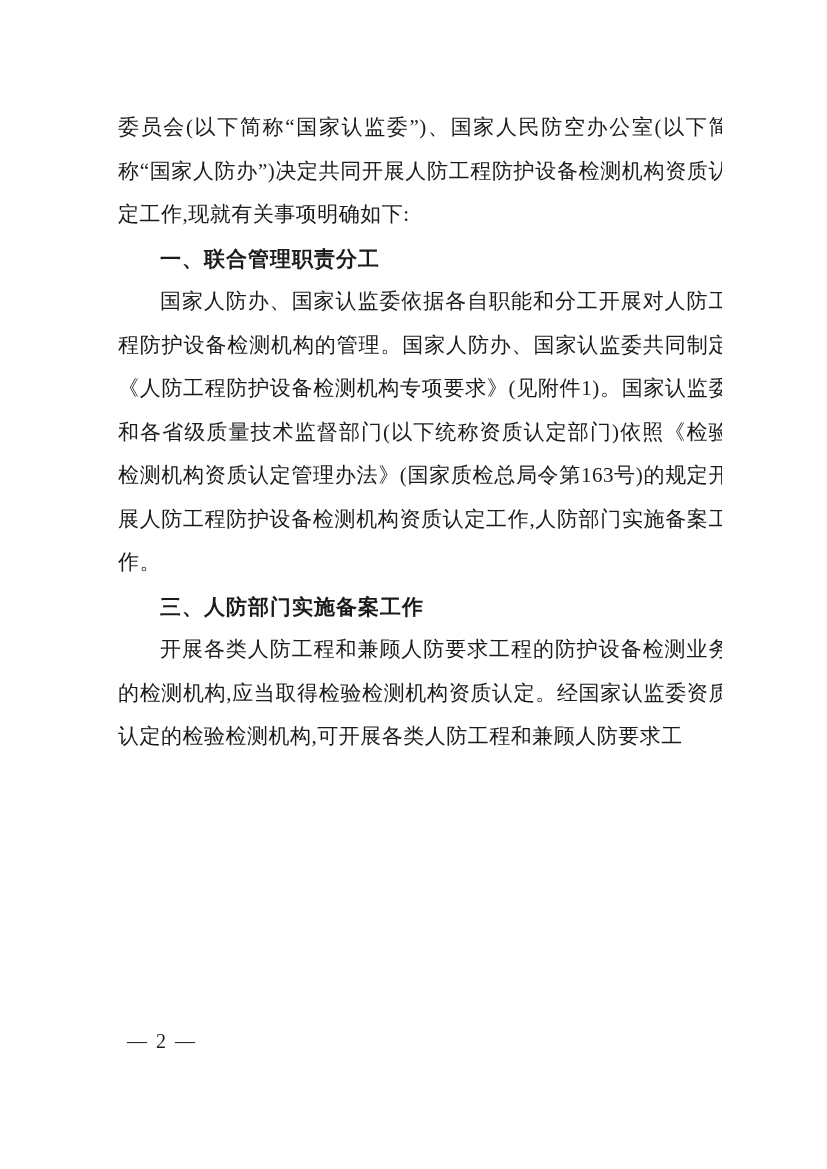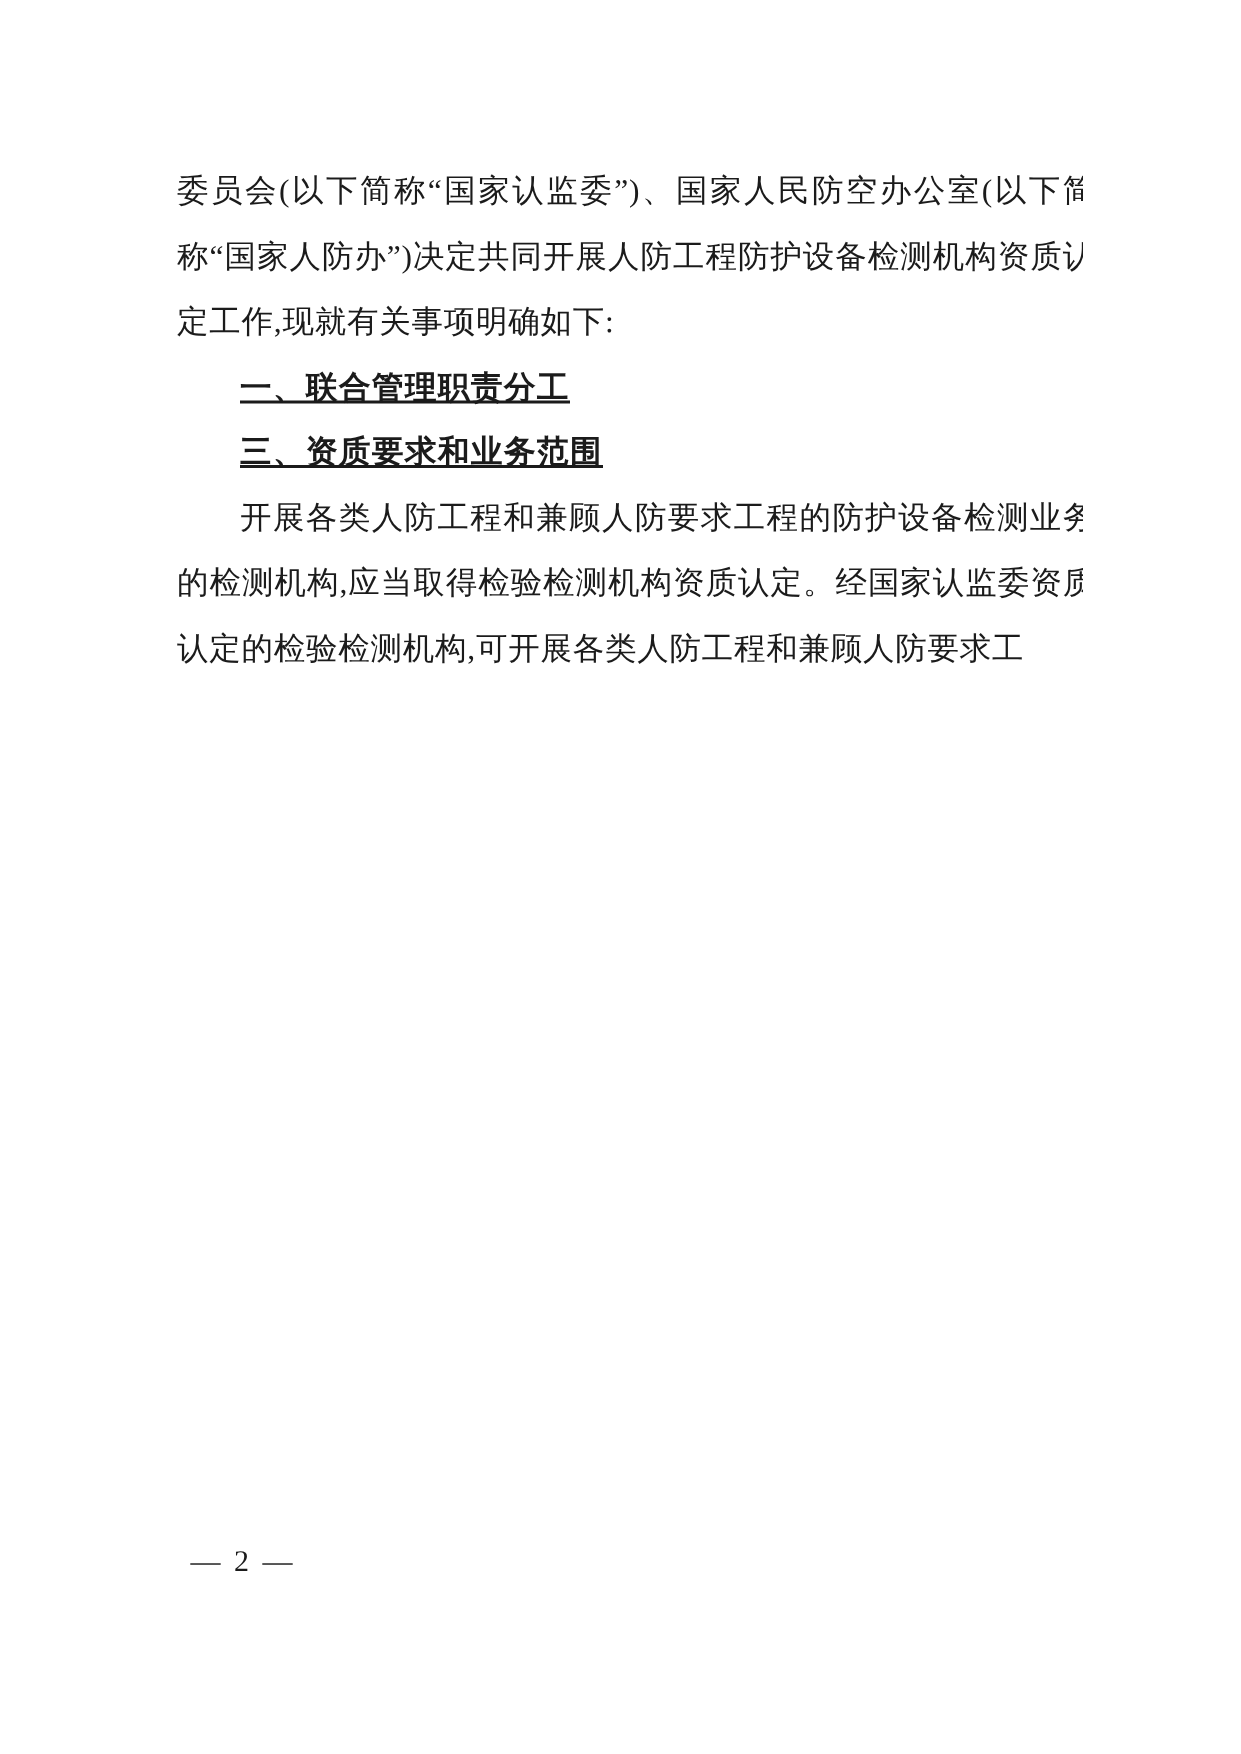--- a/index.html
+++ b/index.html
@@ -33,35 +33,35 @@
   .para.indent {
     text-indent: 2em;
   }
   .heading {
     font-family: "Liberation Sans", "DejaVu Sans", sans-serif;
     font-weight: bold;
     text-indent: 2em;
     text-align: left;
     margin: 0;
     letter-spacing: 1px;
-    text-decoration: underline;
   }
   .page-footer {
     position: absolute;
     left: 127px;
     top: 1030px;
     font-size: 20px;
     letter-spacing: 2px;
     color: #1b1b1b;
   }
 </style>
 </head>
 <body>
 
 <div class="page">
   <div class="doc-body" id="doc-body">
       <div class="para">委员会(以下简称“国家认监委”)、国家人民防空办公室(以下简称“国家人防办”)决定共同开展人防工程防护设备检测机构资质认定工作,现就有关事项明确如下:</div>
       <div class="heading">一、联合管理职责分工</div>
-      <div class="heading">三、资质要求和业务范围</div>
+      <div class="para indent">国家人防办、国家认监委依据各自职能和分工开展对人防工程防护设备检测机构的管理。国家人防办、国家认监委共同制定《人防工程防护设备检测机构专项要求》(见附件1)。国家认监委和各省级质量技术监督部门(以下统称资质认定部门)依照《检验检测机构资质认定管理办法》(国家质检总局令第163号)的规定开展人防工程防护设备检测机构资质认定工作,人防部门实施备案工作。</div>
+      <div class="heading">三、人防部门实施备案工作</div>
       <div class="para indent">开展各类人防工程和兼顾人防要求工程的防护设备检测业务的检测机构,应当取得检验检测机构资质认定。经国家认监委资质认定的检验检测机构,可开展各类人防工程和兼顾人防要求工</div>
     </div>
   <div class="page-footer">— 2 —</div>
 </div>
 
 </body></html>

